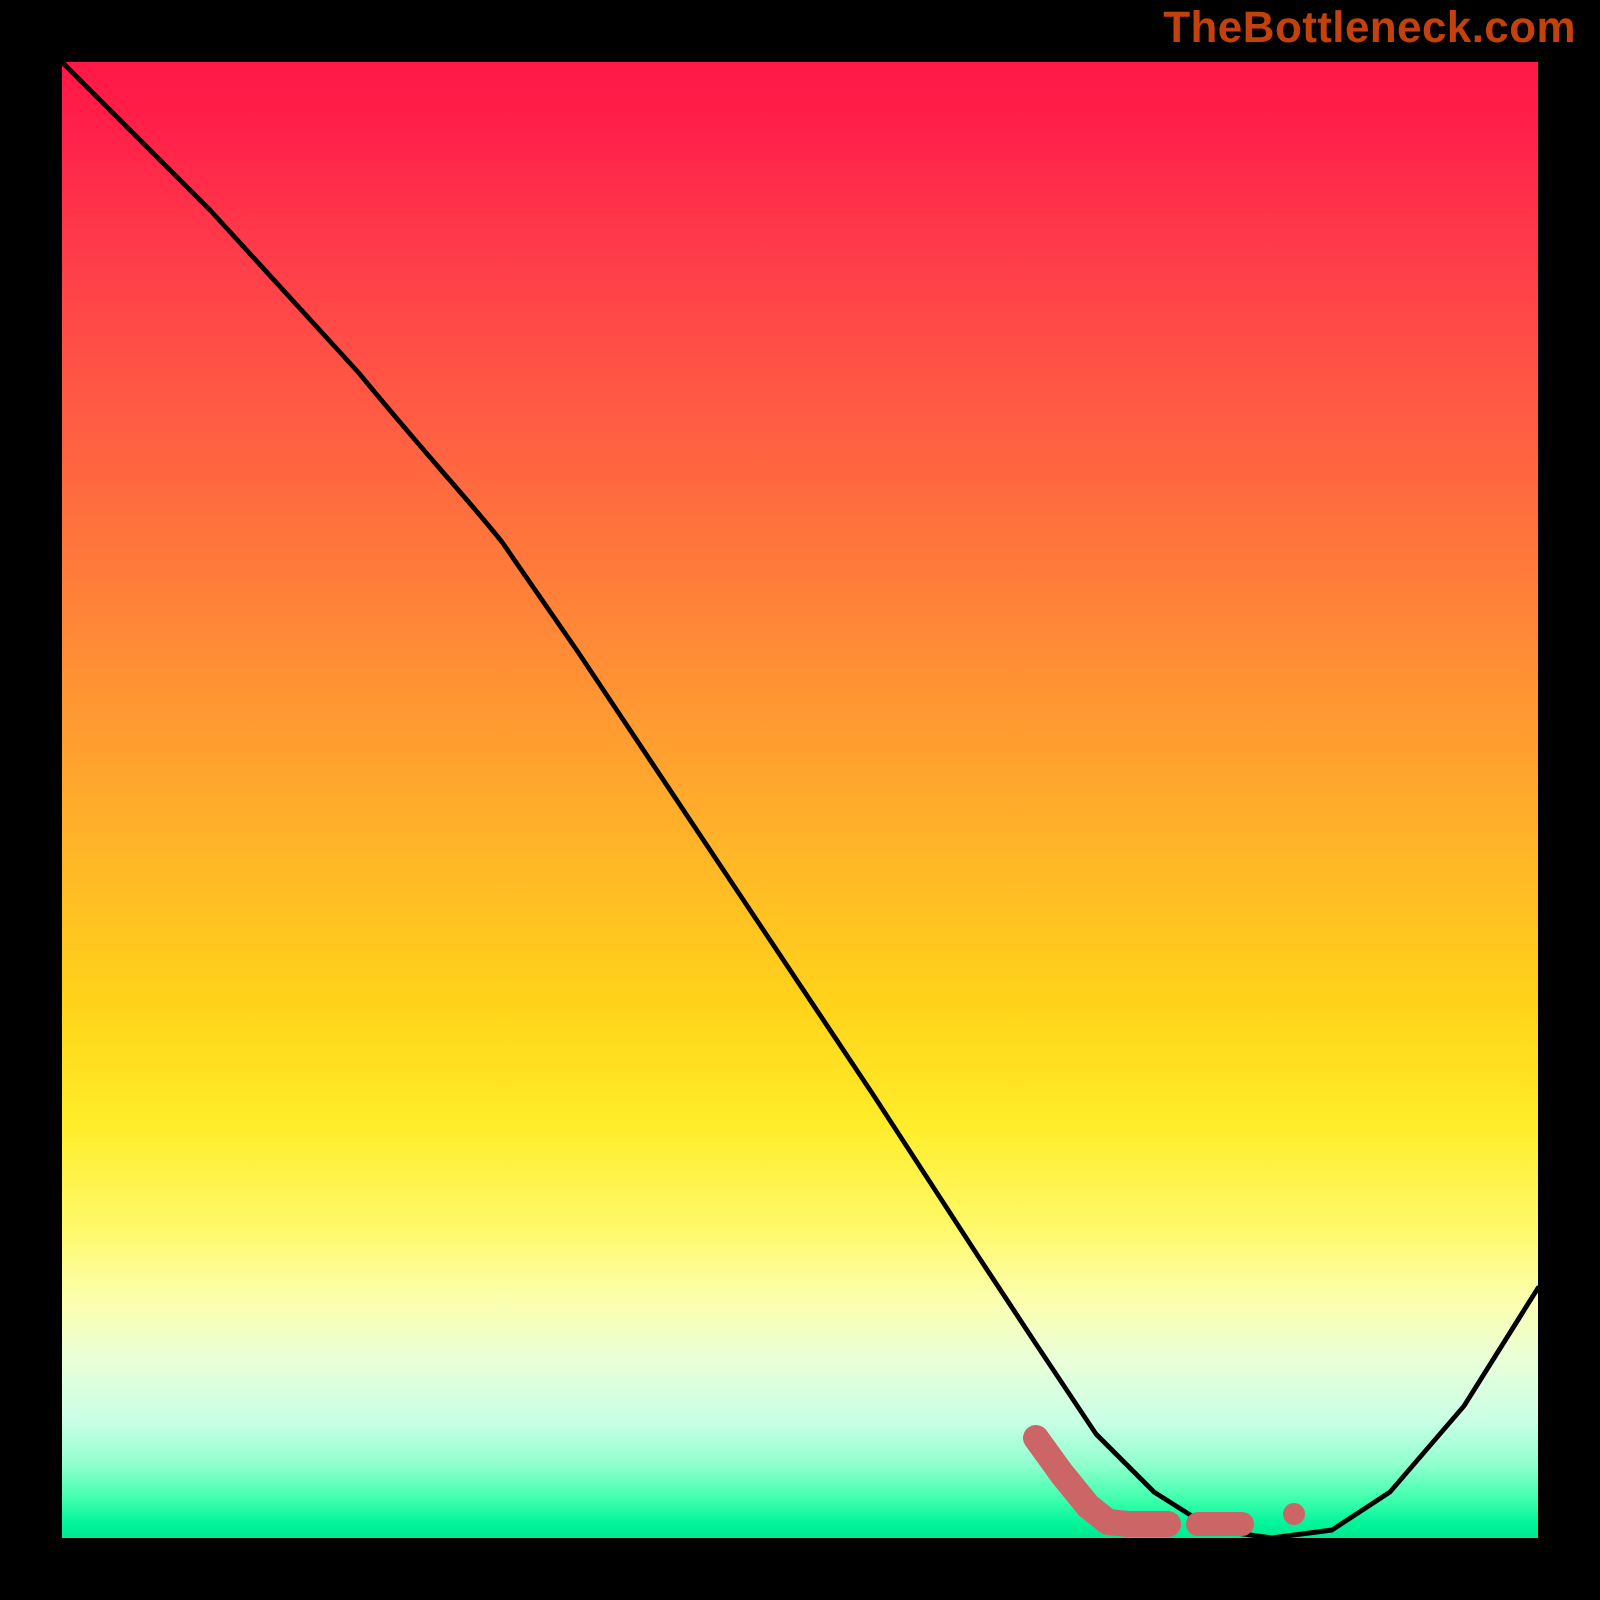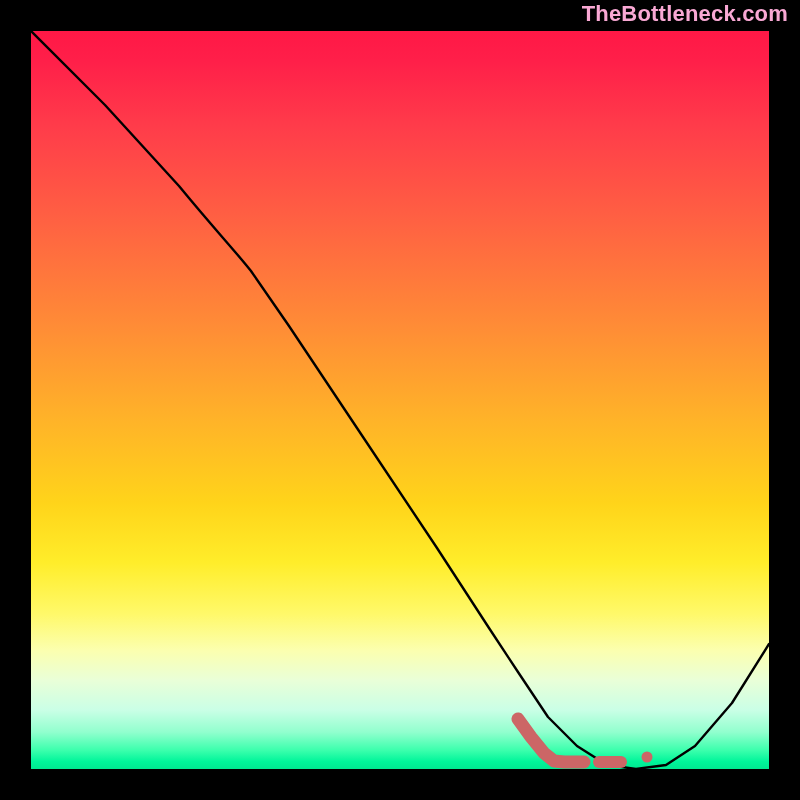--- a/index.html
+++ b/index.html
@@ -10,21 +10,21 @@
     height: 800px;
     background: #000;
   }
   .watermark {
     position: absolute;
     top: 1px;
     right: 12px;
     font-family: Arial, Helvetica, sans-serif;
     font-size: 22px;
     font-weight: 600;
-    color: #f9a8d4;
+    color: #c2410c;
     letter-spacing: 0.2px;
   }
   .plot {
     position: absolute;
     left: 31px;
     top: 31px;
     width: 738px;
     height: 738px;
   }
   .bg-gradient {

